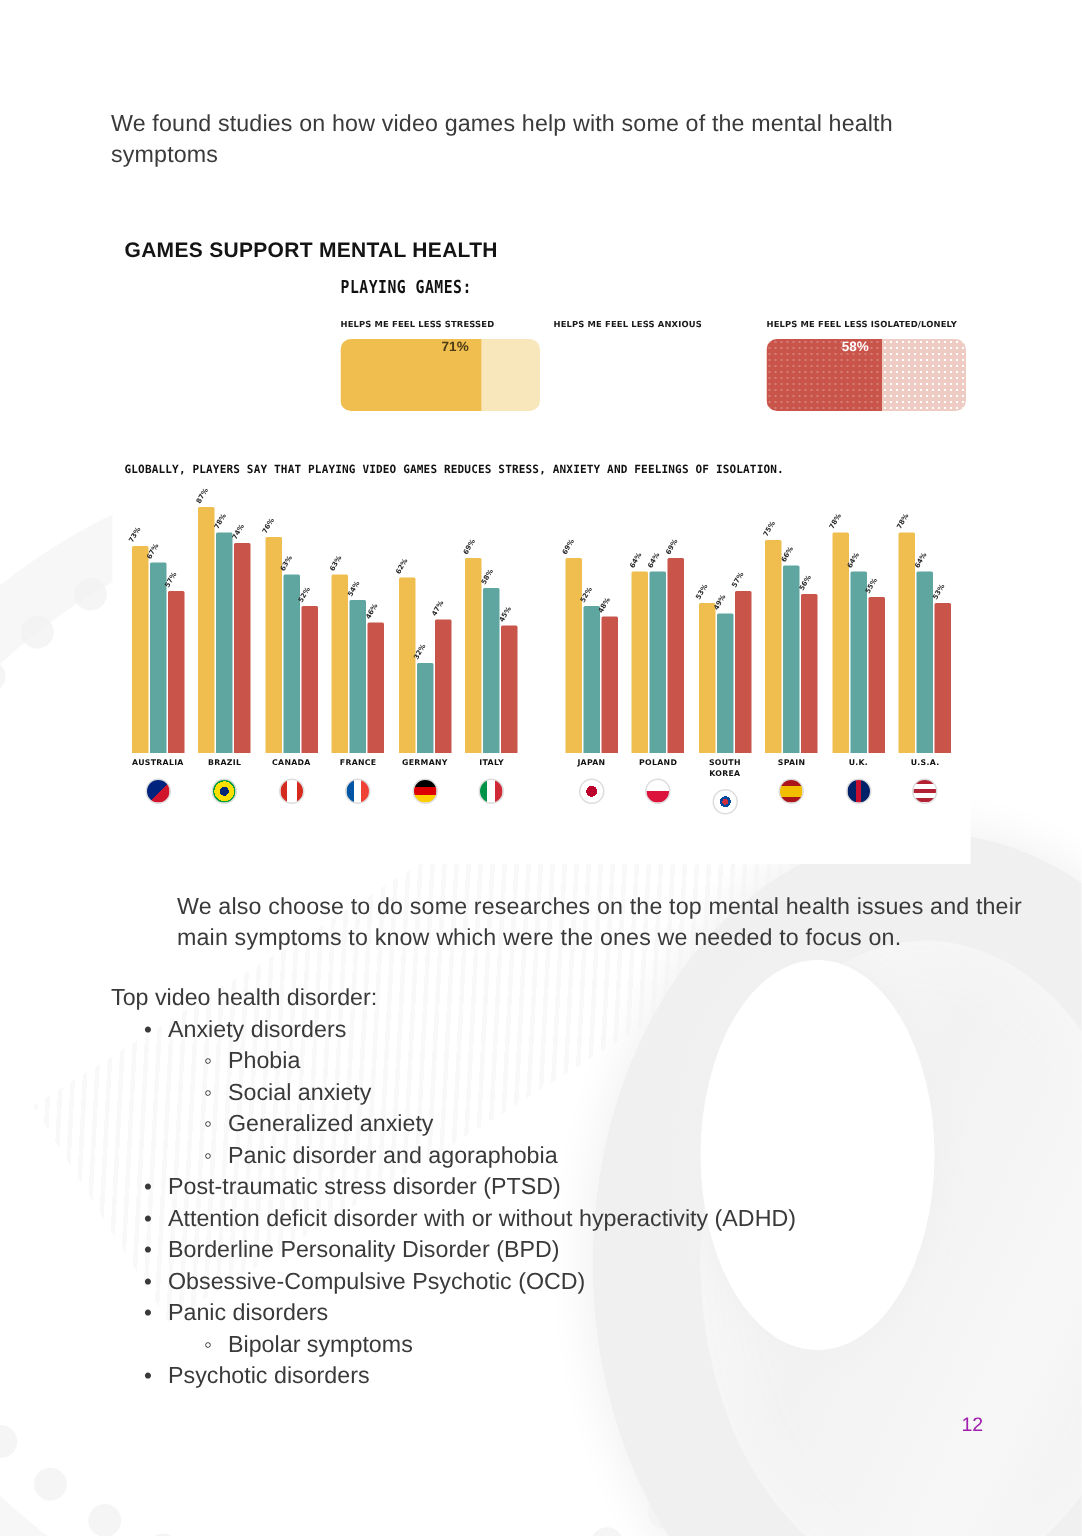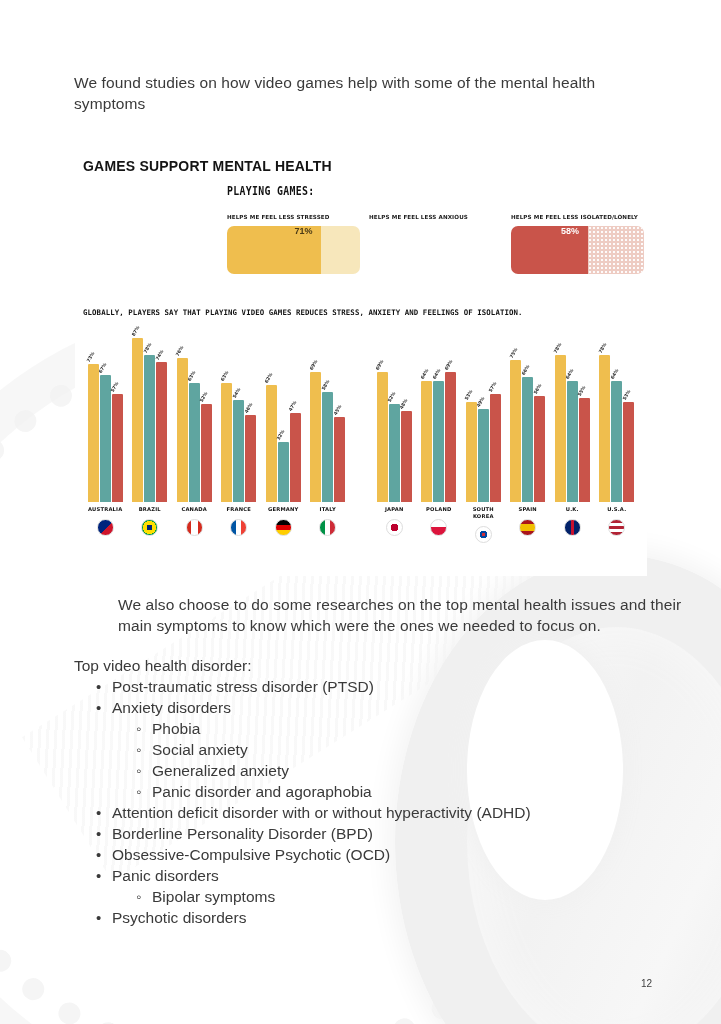--- a/index.html
+++ b/index.html
@@ -193,22 +193,22 @@
   ul.lvl2 { list-style:none; margin:0; padding:0 0 0 22px; }
   ul.lvl2 > li {
     font-size:15.5px; line-height:21px; color:#3a3a3a;
     position:relative; padding-left:18px;
   }
   ul.lvl2 > li > .b2::before {
     content:"\25E6"; position:absolute; left:2px; color:#3a3a3a; font-size:15px;
   }
 
   #page-number {
-    position:absolute; left:641px; top:978px;
-    font-size:10px; color:#404040;
+    position:absolute; left:641px; top:942px;
+    font-size:13px; color:#a21caf;
   }
 </style>
 </head>
 <body>
 
 <div id="watermark">
   <div class="swoosh"></div>
   <div class="swoosh2"></div>
   <div class="band"></div>
   <div class="zero-outer"></div>
@@ -534,27 +534,27 @@
           </div>
         </div>
     </div>
   </div>
 
   <div class="para" id="para-research">We also choose to do some researches on the top mental health issues and their main symptoms to know which were the ones we needed to focus on.</div>
 
   <div id="list-block">
     <div id="list-title">Top video health disorder:</div>
     <ul class="lvl1" id="disorders-list">
-        <li><span class="b1">Post-traumatic stress disorder (PTSD)</span></li>
         <li><span class="b1">Anxiety disorders</span><ul class="lvl2">
             <li><span class="b2">Phobia</span></li>
             <li><span class="b2">Social anxiety</span></li>
             <li><span class="b2">Generalized anxiety</span></li>
             <li><span class="b2">Panic disorder and agoraphobia</span></li>
           </ul></li>
+        <li><span class="b1">Post-traumatic stress disorder (PTSD)</span></li>
         <li><span class="b1">Attention deficit disorder with or without hyperactivity (ADHD)</span></li>
         <li><span class="b1">Borderline Personality Disorder (BPD)</span></li>
         <li><span class="b1">Obsessive-Compulsive Psychotic (OCD)</span></li>
         <li><span class="b1">Panic disorders</span><ul class="lvl2">
             <li><span class="b2">Bipolar symptoms</span></li>
           </ul></li>
         <li><span class="b1">Psychotic disorders</span></li>
       </ul>
   </div>
 

